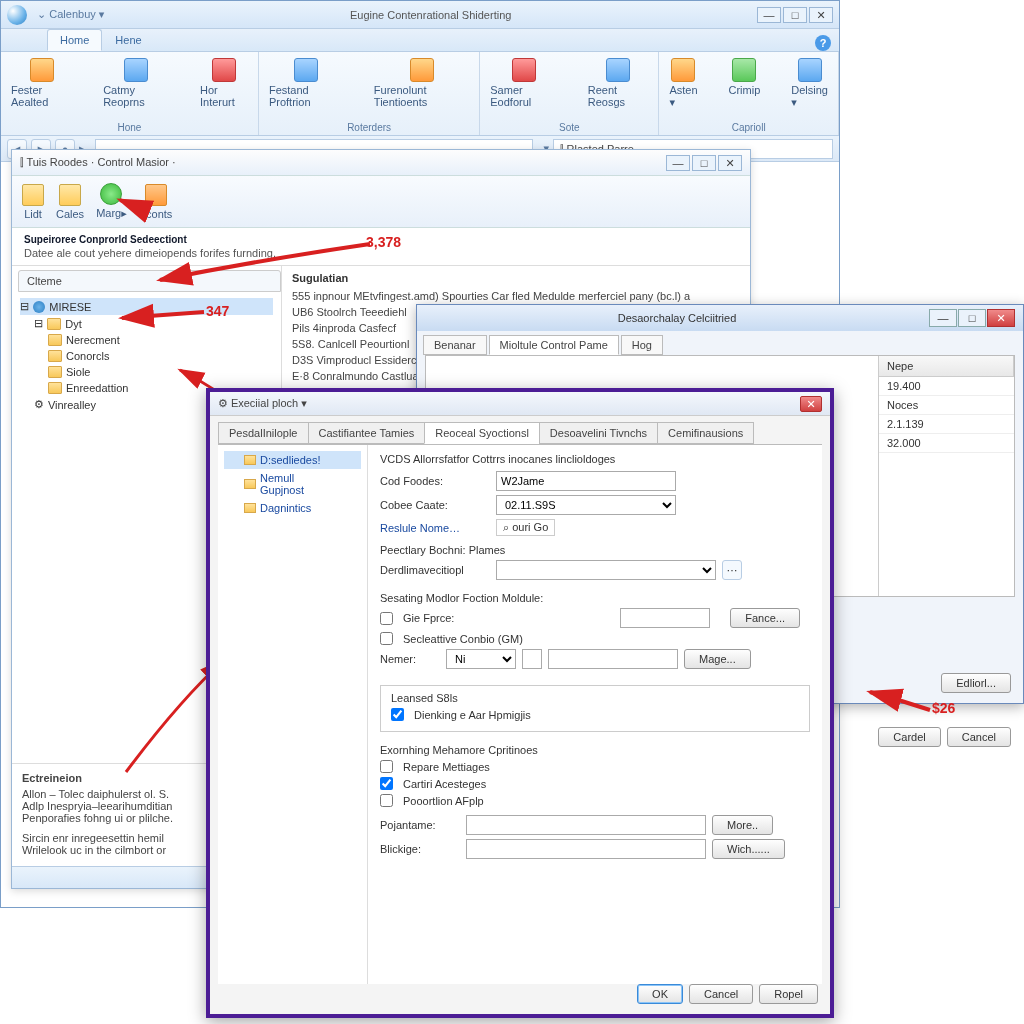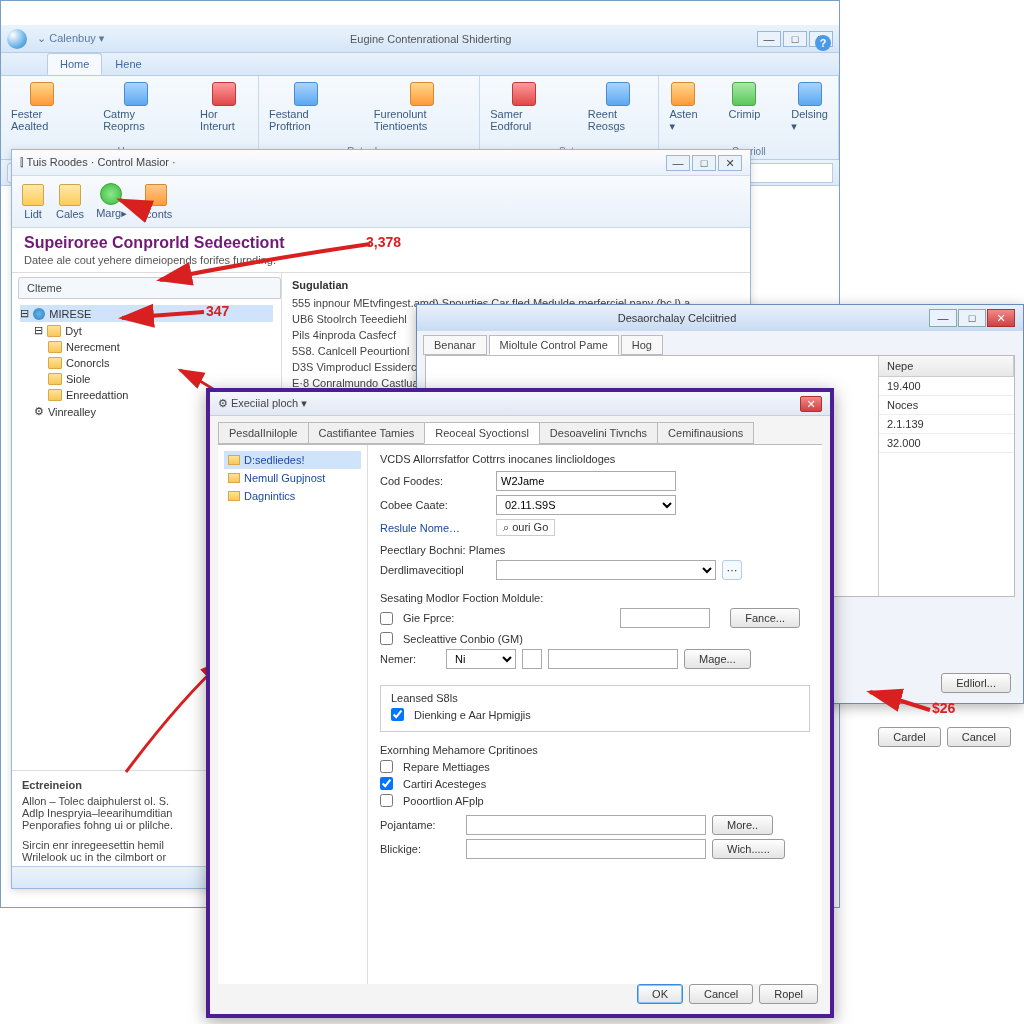--- a/index.html
+++ b/index.html
@@ -1,20 +1,20 @@
 <!DOCTYPE html>
 <html><head>
 <meta charset="utf-8">
 <style>
 * { box-sizing: border-box; margin: 0; padding: 0; font-family: "Segoe UI", Tahoma, sans-serif; font-size: 11px; }
 body { background: #fff; width: 1024px; height: 1024px; position: relative; overflow: hidden; }
 
 
 .main-window { position: absolute; left: 0; top: 0; width: 840px; height: 908px; border: 1px solid #7a9ec8; background: #fff; }
-.titlebar { height: 28px; background: linear-gradient(#eaf3fc,#d5e6f8); display: flex; align-items: center; padding: 0 6px; border-bottom: 1px solid #b8cde4; margin-top: 24px; }
+.titlebar { height: 28px; background: linear-gradient(#eaf3fc,#d5e6f8); display: flex; align-items: center; padding: 0 6px; border-bottom: 1px solid #b8cde4; }
 .titlebar .orb { width: 20px; height: 20px; border-radius: 50%; background: radial-gradient(circle at 30% 30%, #fff, #6ab2e8 60%, #2c7fc4); margin-right: 6px; }
 .titlebar .title { flex: 1; text-align: center; color: #555; }
 .winbtns { display: flex; gap: 2px; }
 .winbtn { width: 24px; height: 16px; border: 1px solid #9bb7d6; background: #eaf3fc; text-align: center; line-height: 14px; color: #444; cursor: pointer; }
 .qat { color: #5a7aa0; margin-left: 4px; }
 
 .tabs { display: flex; background: linear-gradient(#e8f1fb,#d8e8f8); border-bottom: 1px solid #b8cde4; padding-left: 46px; }
 .tab { padding: 4px 12px; color: #3b6aa0; cursor: pointer; border: 1px solid transparent; }
 .tab.active { background: #f6fafe; border: 1px solid #b8cde4; border-bottom-color: #f6fafe; border-radius: 3px 3px 0 0; }
 
@@ -36,21 +36,21 @@
 
 .child { position: absolute; left: 10px; top: 148px; width: 740px; height: 740px; border: 1px solid #9bb7d6; background: #fff; box-shadow: 0 2px 8px rgba(0,0,0,.15); }
 .child .ctitle { height: 26px; background: linear-gradient(#fdfdfd,#e8f0fa); border-bottom: 1px solid #cdd; display: flex; align-items: center; padding: 0 8px; color: #444; }
 .child .ctitle .sp { flex: 1; }
 .child .tb { height: 52px; background: linear-gradient(#f8fbfe,#e8f0fa); border-bottom: 1px solid #cdd; display: flex; align-items: center; gap: 12px; padding: 0 10px; }
 .tbtn { display: flex; flex-direction: column; align-items: center; gap: 2px; cursor: pointer; color: #3b5a80; }
 .tbtn .tico { width: 22px; height: 22px; border: 1px solid #c8a84a; background: linear-gradient(#ffe8a8,#ffcc5a); border-radius: 2px; }
 .tbtn .tico.g { background: radial-gradient(circle,#8aea8a,#3ab83a); border-color:#3aa03a; border-radius:50%; }
 .tbtn .tico.o { background: linear-gradient(#ffc88a,#ff9a3a); border-color:#d88a2a; }
 .child .hdr { padding: 6px 12px; border-bottom: 1px solid #ddd; }
-.child .hdr h3 { font-size: 16px; font-weight: bold; color: #701a75; }
+.child .hdr h3 { font-size: 10px; font-weight: bold; color: #0f172a; }
 .child .hdr p { color: #555; margin-top: 2px; }
 .child .body { display: flex; height: calc(100% - 140px); }
 .child .left { width: 270px; border-right: 1px solid #ddd; display: flex; flex-direction: column; }
 .ltab { padding: 4px 8px; border: 1px solid #ccc; border-radius: 3px 3px 0 0; display: inline-block; background: #f4f8fc; margin: 4px 0 0 6px; color:#444; }
 .tree { flex: 1; padding: 6px 8px; overflow: hidden; }
 .tree .nd { display: flex; align-items: center; gap: 4px; padding: 2px 0; color: #333; cursor: pointer; }
 .tree .nd .fico { width: 14px; height: 12px; background: linear-gradient(#ffe29a,#f8c85a); border: 1px solid #d8a84a; border-radius: 1px; }
 .tree .nd.sel { background: #cfe4fa; }
 .descbox { border-top: 1px solid #ddd; padding: 8px 10px; color: #444; }
 .descbox h4 { font-weight: bold; margin-bottom: 4px; }
@@ -80,21 +80,21 @@
 
 .dlg { position: absolute; left: 206px; top: 388px; width: 628px; height: 630px; border: 4px solid #4c1d95; background: #f4f4f4; box-shadow: 0 4px 16px rgba(0,0,0,.35); z-index: 10; }
 .dlg .dtitle { height: 24px; background: linear-gradient(#f4f7fc,#e0e8f4); display: flex; align-items: center; padding: 0 8px; color: #444; border-bottom: 1px solid #ccc; }
 .dlg .dtitle .sp { flex: 1; }
 .dlg .dtitle .dx { width: 22px; height: 16px; background: linear-gradient(#f08a8a,#d04040); color: #fff; text-align: center; line-height: 14px; border: 1px solid #b03030; border-radius: 2px; cursor: pointer; }
 .dlg .dtabs { display: flex; padding: 6px 8px 0; gap: 0; }
 .dlg .dtab { padding: 4px 10px; border: 1px solid #bbb; background: #f0f0f0; cursor: pointer; color: #444; margin-right: -1px; }
 .dlg .dtab.active { background: #fff; border-bottom-color: #fff; }
 .dlg .dbody { display: flex; border-top: 1px solid #bbb; margin: 0 8px; background: #fff; height: 540px; }
 .dlg .dside { width: 150px; border-right: 1px solid #ddd; padding: 6px; }
-.dlg .dside .it { padding: 3px 4px; display:flex; gap:4px; align-items:center; color: #1a4aa0; cursor: pointer; }
+.dlg .dside .it { padding: 3px 20px; display:flex; gap:4px; align-items:center; color: #1a4aa0; cursor: pointer; }
 .dlg .dside .it.sel { background: #cfe4fa; }
 .dlg .dform { flex: 1; padding: 8px 12px; color: #333; }
 .frow { display: flex; align-items: center; gap: 6px; margin: 4px 0; }
 .frow label { width: 110px; color: #333; }
 .frow input[type=text], .frow select { border: 1px solid #aaa; padding: 2px 4px; height: 20px; background: #fff; }
 .frow input[type=checkbox] { margin-right: 4px; }
 .gbox { border: 1px solid #ccc; padding: 6px 10px; margin: 6px 0; }
 .gbox .gt { color: #333; margin-bottom: 4px; }
 .dlg .dfoot { position: absolute; right: 12px; bottom: 10px; display: flex; gap: 6px; }
 .btn.primary { border: 1px solid #3a8ad8; box-shadow: 0 0 0 1px #8ac4f8 inset; }

